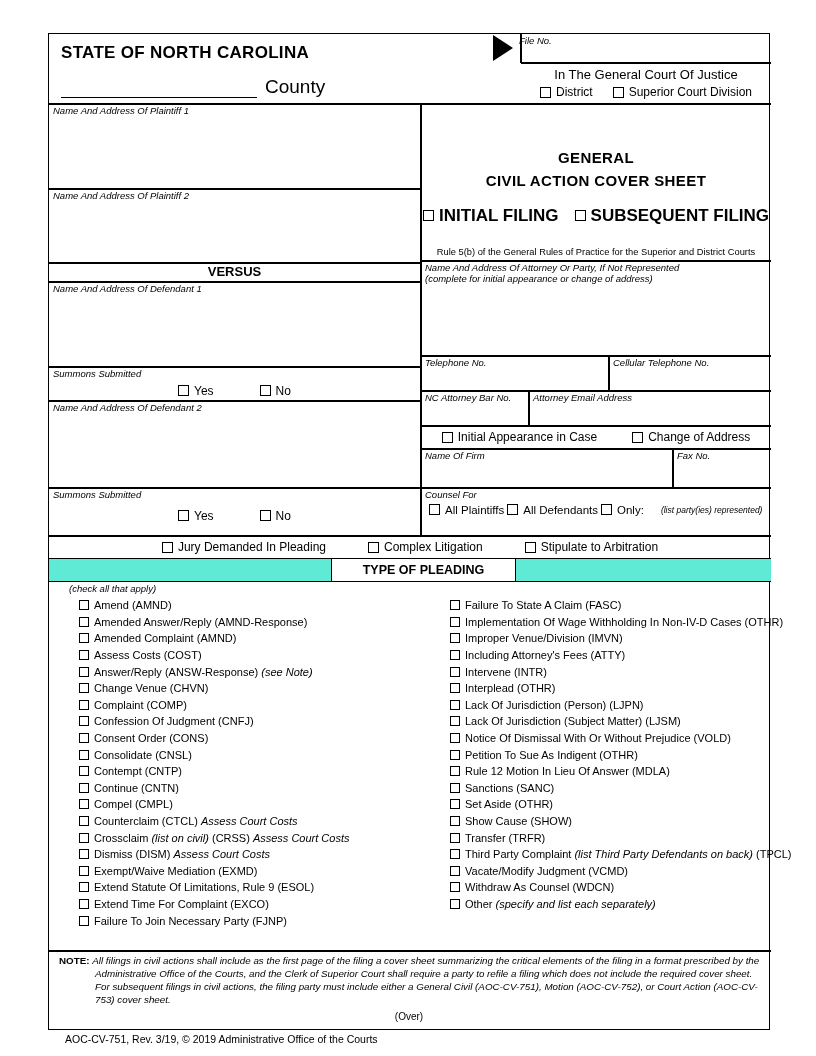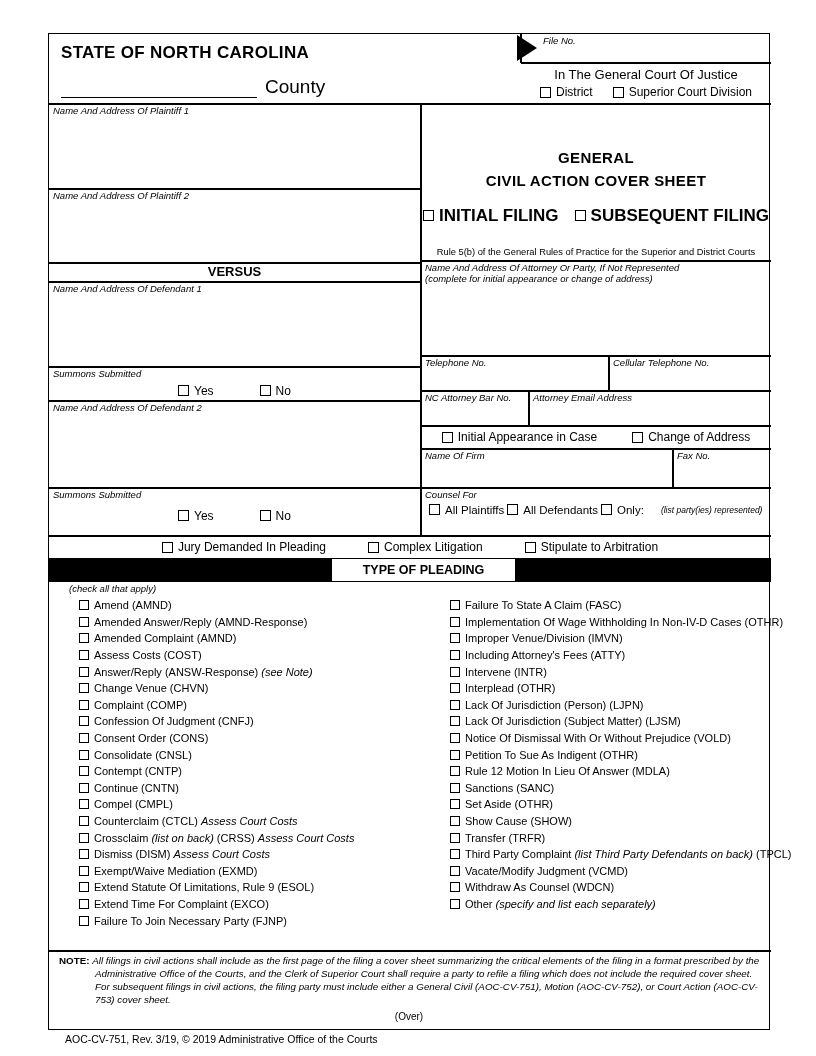--- a/index.html
+++ b/index.html
@@ -16,21 +16,21 @@
   .cb { display: inline-block; width: 11px; height: 11px; border: 1px solid #000; background: #fff; flex: none; }
   .cb-sm { width: 10px; height: 10px; }
   .opt { display: inline-flex; align-items: center; gap: 5px; white-space: nowrap; }
   .row { display: flex; align-items: center; }
   .row-center { display: flex; align-items: center; justify-content: center; }
 
   .state-title { font-size: 17px; font-weight: bold; letter-spacing: 0.3px; padding: 9px 0 0 12px; }
   .county-row { position: absolute; left: 12px; bottom: 5px; font-size: 19px; display: flex; align-items: flex-end; gap: 8px; }
   .county-blank { display: inline-block; width: 196px; height: 15px; border-bottom: 1.5px solid #000; }
 
-  .file-box { position: absolute; left: 480px; top: 0; width: 250px; height: 29px; }
+  .file-box { position: absolute; left: 456px; top: 0; width: 250px; height: 29px; }
   .file-arrow { position: absolute; left: -12px; top: 1px; width: 0; height: 0;
     border-top: 13px solid transparent; border-bottom: 13px solid transparent; border-left: 20px solid #000; }
   .court-area { position: absolute; left: 472px; top: 29px; width: 250px; height: 41px; text-align: center; }
   .court-title { font-size: 13px; margin-top: 4px; }
   .division-row { margin-top: 3px; justify-content: center; gap: 20px; font-size: 12px; }
 
   .versus { font-size: 13px; font-weight: bold; text-align: center; line-height: 19px; }
   .yn-row { justify-content: center; gap: 46px; font-size: 12px; margin-top: 4px; }
 
   .title-cell { display: flex; flex-direction: column; align-items: center; padding-top: 42px; }
@@ -240,21 +240,21 @@
       <span class="opt">
         <span class="cb"></span>
         <span>Complex Litigation</span>
       </span>
       <span class="opt">
         <span class="cb"></span>
         <span>Stipulate to Arbitration</span>
       </span>
     </div>
 
-    <div class="type-band" id="type-band" style="background: #000000;">
+    <div class="type-band" id="type-band" style="background: #5eead4;">
       <div class="type-box">TYPE OF PLEADING</div>
     </div>
 
     <div class="plist" style="left:6px;top:549px;width:364px">
       <div class="pl-instr">(check all that apply)</div>
       <div id="pleading-left">
           <div class="pl-item">
             <span class="cb cb-sm"></span>
             <span class="pl-label"><span>Amend (AMND)</span></span>
           </div>
@@ -305,21 +305,21 @@
           <div class="pl-item">
             <span class="cb cb-sm"></span>
             <span class="pl-label"><span>Compel (CMPL)</span></span>
           </div>
           <div class="pl-item">
             <span class="cb cb-sm"></span>
             <span class="pl-label"><span>Counterclaim (CTCL) </span><i>Assess Court Costs</i></span>
           </div>
           <div class="pl-item">
             <span class="cb cb-sm"></span>
-            <span class="pl-label"><span>Crossclaim </span><i>(list on back)</i><span> (CRSS) </span><i>Assess Court Costs</i></span>
+            <span class="pl-label"><span>Crossclaim </span><i>(list on civil)</i><span> (CRSS) </span><i>Assess Court Costs</i></span>
           </div>
           <div class="pl-item">
             <span class="cb cb-sm"></span>
             <span class="pl-label"><span>Dismiss (DISM) </span><i>Assess Court Costs</i></span>
           </div>
           <div class="pl-item">
             <span class="cb cb-sm"></span>
             <span class="pl-label"><span>Exempt/Waive Mediation (EXMD)</span></span>
           </div>
           <div class="pl-item">

